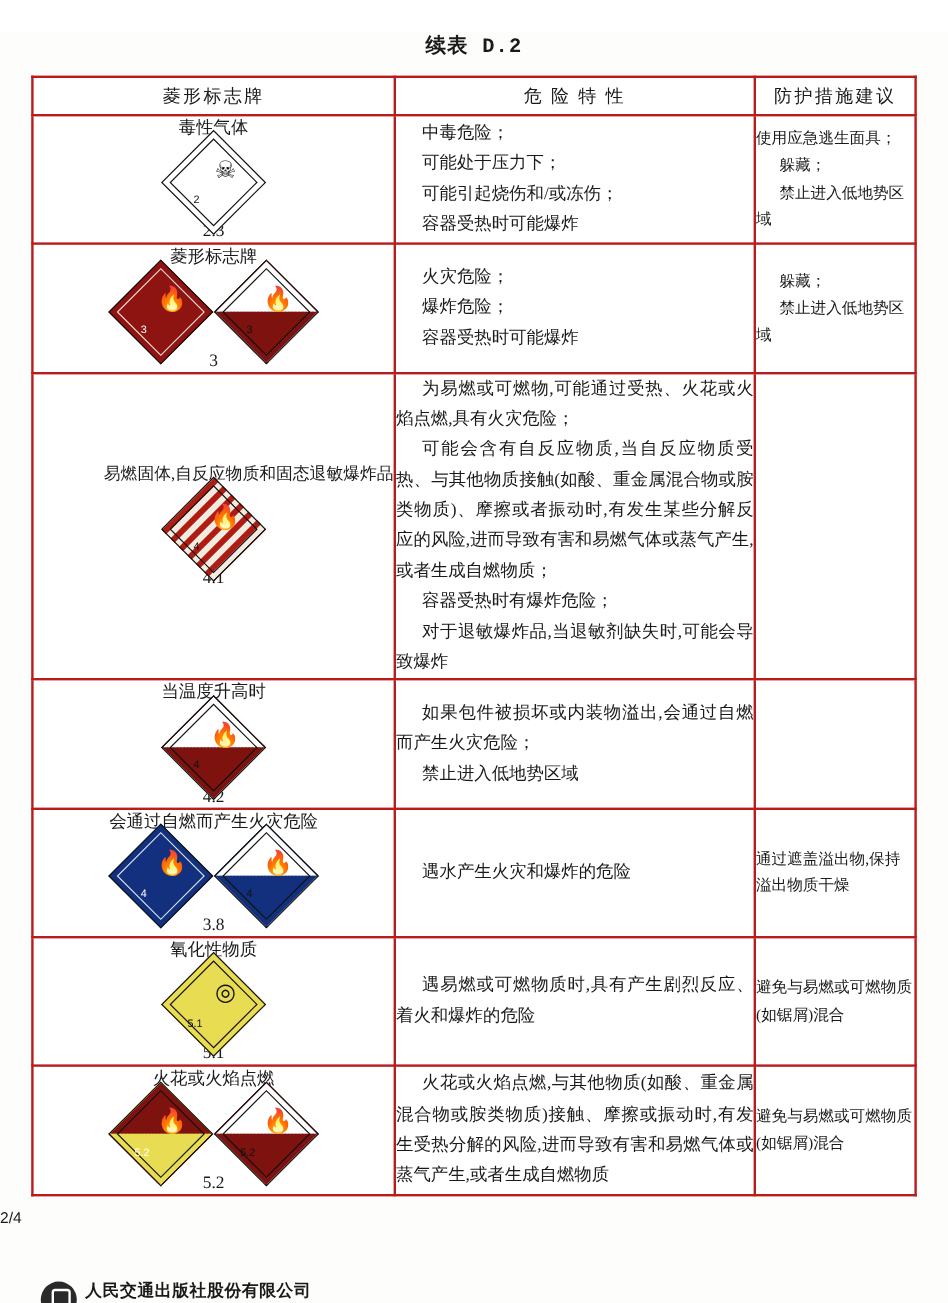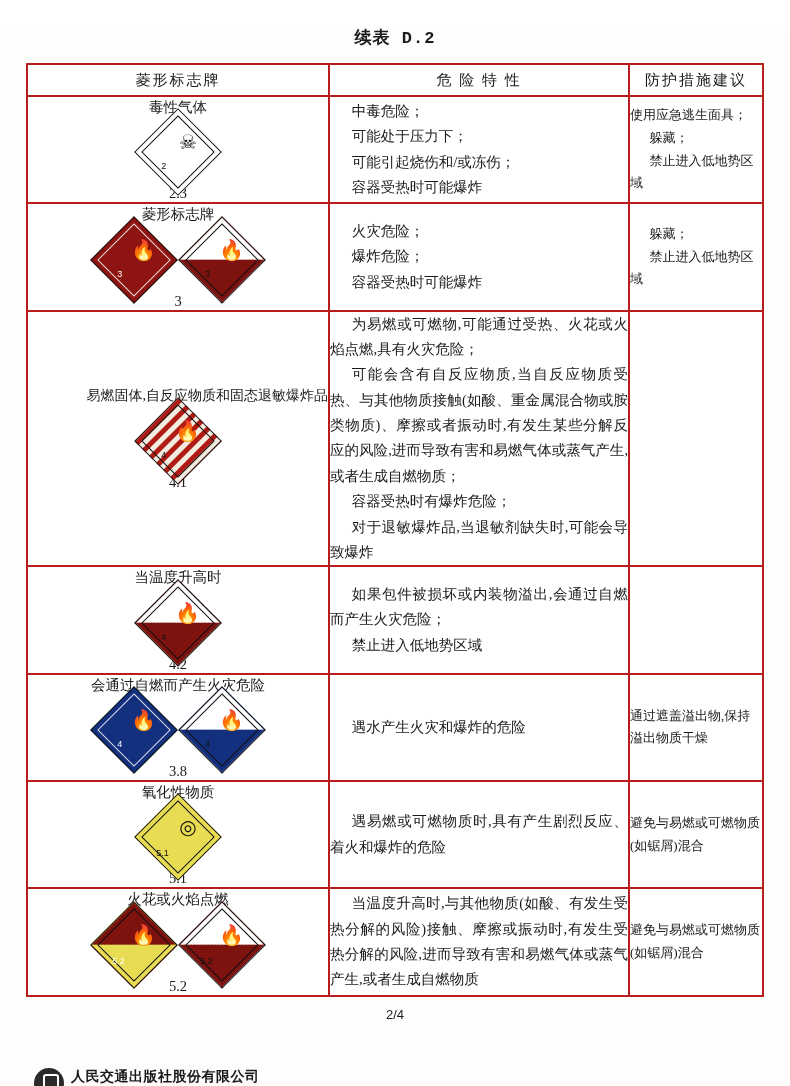--- a/index.html
+++ b/index.html
@@ -160,21 +160,20 @@
     line-height: 1.75;
   }
   .prot-cell p {
     margin: 0;
   }
   .prot-cell p.indent {
     text-indent: 1.5em;
   }
 
   .page-num {
-    text-align: center;
     font-size: 13px;
     margin-top: 10px;
     font-family: "Liberation Sans", sans-serif;
   }
   .footer {
     position: absolute;
     left: 34px;
     bottom: 14px;
     display: flex;
     align-items: center;
@@ -376,21 +375,21 @@
             </span>
             <span class="placard p-halfwhite">
               <span class="inner-line"></span>
               <span class="glyph">🔥</span>
               <span class="pnum shift">5.2</span>
             </span>
           </div>
           <div class="sign-num">5.2</div>
         </td>
         <td class="haz-cell">
-          <p>当温度升高时,与其他物质(如酸、有发生受热分解的风险)接触、摩擦或振动时,有发生受热分解的风险,进而导致有害和易燃气体或蒸气产生,或者生成自燃物质</p>
+          <p>火花或火焰点燃,与其他物质(如酸、重金属混合物或胺类物质)接触、摩擦或振动时,有发生受热分解的风险,进而导致有害和易燃气体或蒸气产生,或者生成自燃物质</p>
         </td>
         <td class="prot-cell">
           <p>避免与易燃或可燃物质(如锯屑)混合</p>
         </td>
       </tr>
 
     </tbody>
   </table>
 
   <div class="page-num">2/4</div>

